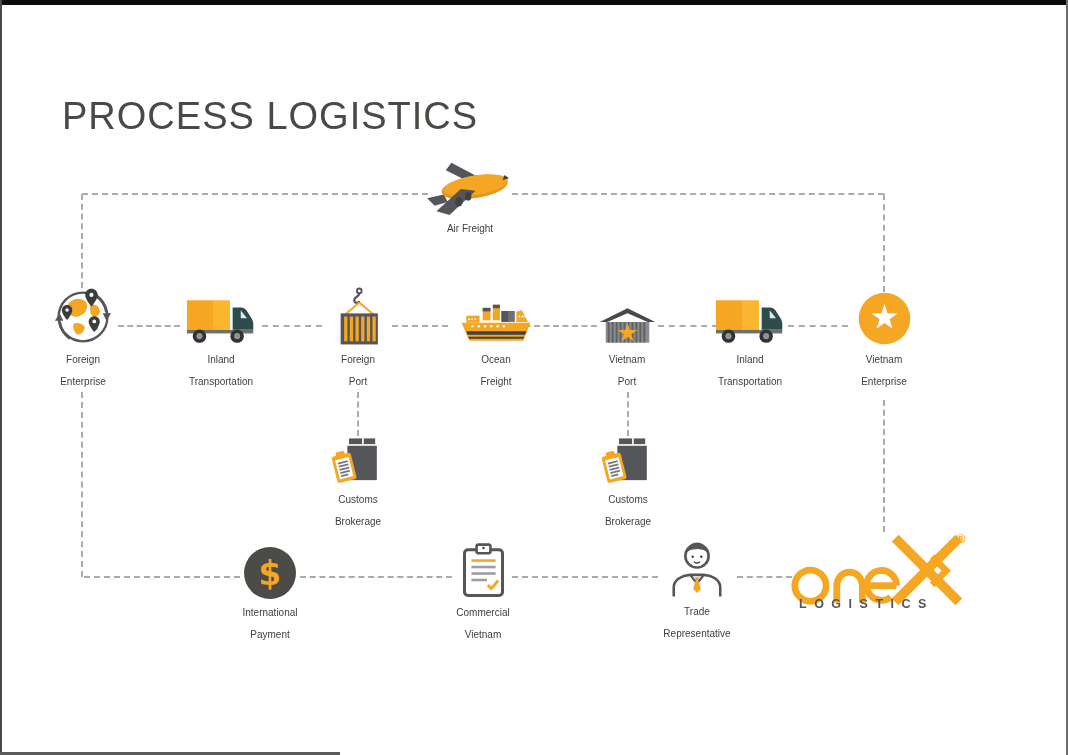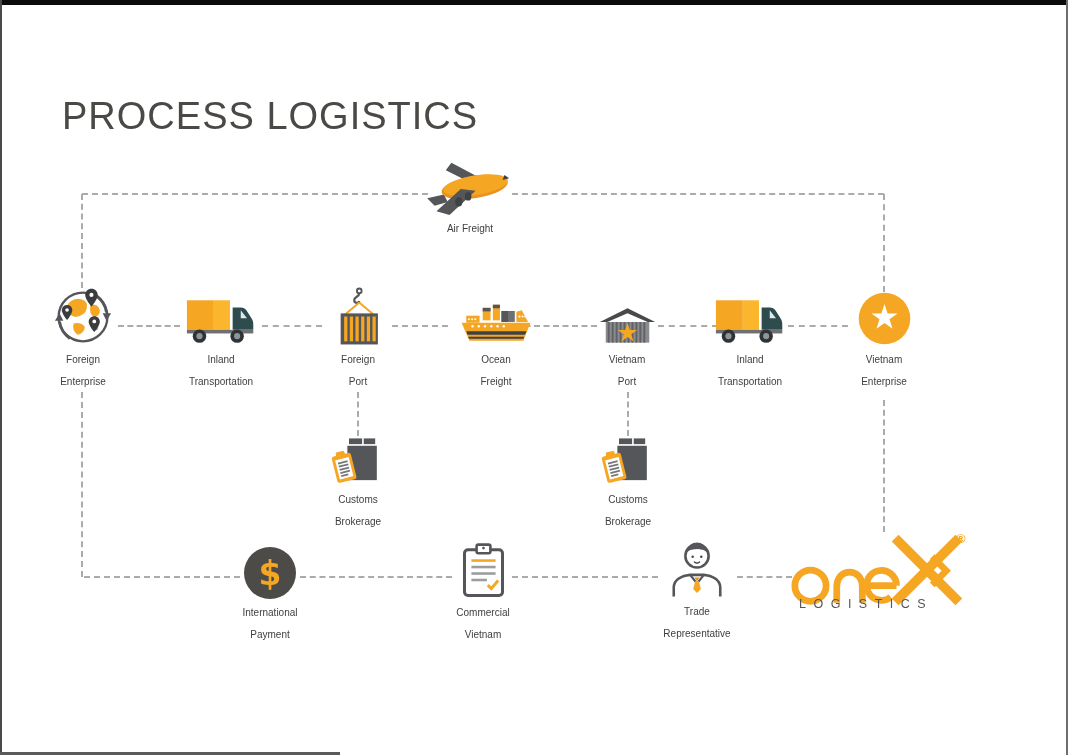--- a/index.html
+++ b/index.html
@@ -30,21 +30,21 @@
   .pay-circle{width:52px;height:52px;border-radius:50%;background:var(--pay);
               display:flex;align-items:center;justify-content:center;}
   .pay-circle span{color:var(--accent);font-size:33px;font-weight:bold;
                    font-family:"DejaVu Sans",sans-serif;line-height:1;}
 
   .logo{position:absolute;left:792px;top:531px;width:225px;height:84px;}
   .logo-row{display:flex;align-items:flex-start;}
   .logo-one{margin-top:14px;}
   .logo-x{margin-left:-10px;margin-top:2px;}
   .logo-reg{color:var(--accent);font-size:13px;font-weight:bold;margin-left:-8px;margin-top:0;}
-  .logo-tag{position:absolute;left:7px;top:66px;font-size:12.5px;font-weight:normal;
+  .logo-tag{position:absolute;left:7px;top:66px;font-size:12.5px;font-weight:bold;
             letter-spacing:7.5px;color:var(--dark);white-space:nowrap;}
   .sr-only{position:absolute;width:1px;height:1px;overflow:hidden;clip-path:inset(50%);}
 </style>
 </head>
 <body>
 
 <div class="canvas">
   <div class="frame-top"></div>
   <div class="frame-left"></div>
   <div class="frame-right"></div>

